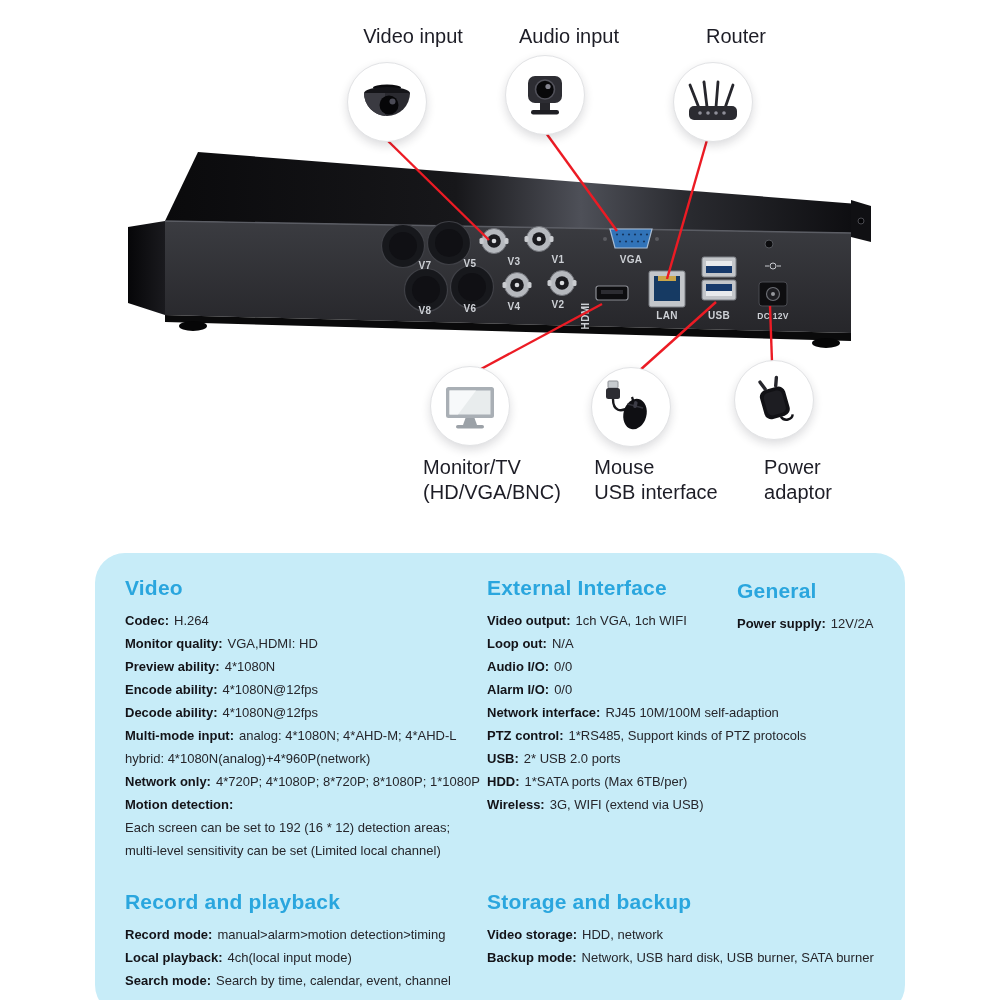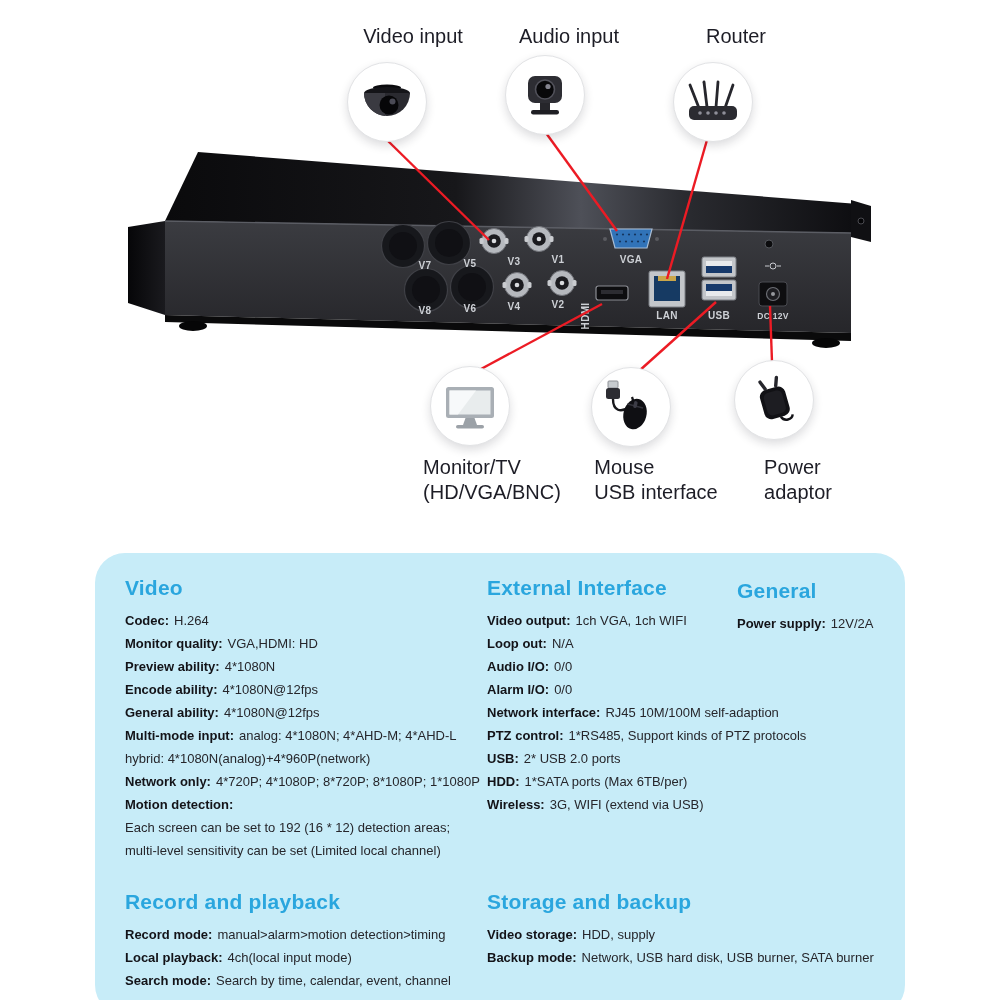--- a/index.html
+++ b/index.html
@@ -278,21 +278,21 @@
   </div>
 
   <div class="spec-panel">
     <section class="spec-section" id="sec-video">
       <h2 class="spec-heading">Video</h2>
       <div class="spec-rows">
           <div class="spec-row"><span class="spec-label">Codec:</span><span class="spec-value">H.264</span></div>
           <div class="spec-row"><span class="spec-label">Monitor quality:</span><span class="spec-value">VGA,HDMI: HD</span></div>
           <div class="spec-row"><span class="spec-label">Preview ability:</span><span class="spec-value">4*1080N</span></div>
           <div class="spec-row"><span class="spec-label">Encode ability:</span><span class="spec-value">4*1080N@12fps</span></div>
-          <div class="spec-row"><span class="spec-label">General ability:</span><span class="spec-value">4*1080N@12fps</span></div>
+          <div class="spec-row"><span class="spec-label">Decode ability:</span><span class="spec-value">4*1080N@12fps</span></div>
           <div class="spec-row"><span class="spec-label">Multi-mode input:</span><span class="spec-value">analog: 4*1080N; 4*AHD-M; 4*AHD-L</span></div>
           <div class="spec-row"><span class="spec-value">hybrid: 4*1080N(analog)+4*960P(network)</span></div>
           <div class="spec-row"><span class="spec-label">Network only:</span><span class="spec-value">4*720P; 4*1080P; 8*720P; 8*1080P; 1*1080P</span></div>
           <div class="spec-row"><span class="spec-label">Motion detection:</span></div>
           <div class="spec-row"><span class="spec-value">Each screen can be set to 192 (16 * 12) detection areas;</span></div>
           <div class="spec-row"><span class="spec-value">multi-level sensitivity can be set (Limited local channel)</span></div>
         </div>
     </section>
     <section class="spec-section" id="sec-external">
       <h2 class="spec-heading">External Interface</h2>
@@ -318,19 +318,19 @@
       <h2 class="spec-heading">Record and playback</h2>
       <div class="spec-rows">
           <div class="spec-row"><span class="spec-label">Record mode:</span><span class="spec-value">manual&gt;alarm&gt;motion detection&gt;timing</span></div>
           <div class="spec-row"><span class="spec-label">Local playback:</span><span class="spec-value">4ch(local input mode)</span></div>
           <div class="spec-row"><span class="spec-label">Search mode:</span><span class="spec-value">Search by time, calendar, event, channel</span></div>
         </div>
     </section>
     <section class="spec-section" id="sec-storage">
       <h2 class="spec-heading">Storage and backup</h2>
       <div class="spec-rows">
-          <div class="spec-row"><span class="spec-label">Video storage:</span><span class="spec-value">HDD, supply</span></div>
+          <div class="spec-row"><span class="spec-label">Video storage:</span><span class="spec-value">HDD, network</span></div>
           <div class="spec-row"><span class="spec-label">Backup mode:</span><span class="spec-value">Network, USB hard disk, USB burner, SATA burner</span></div>
         </div>
     </section>
   </div>
 
 </div>
 
 </body></html>

